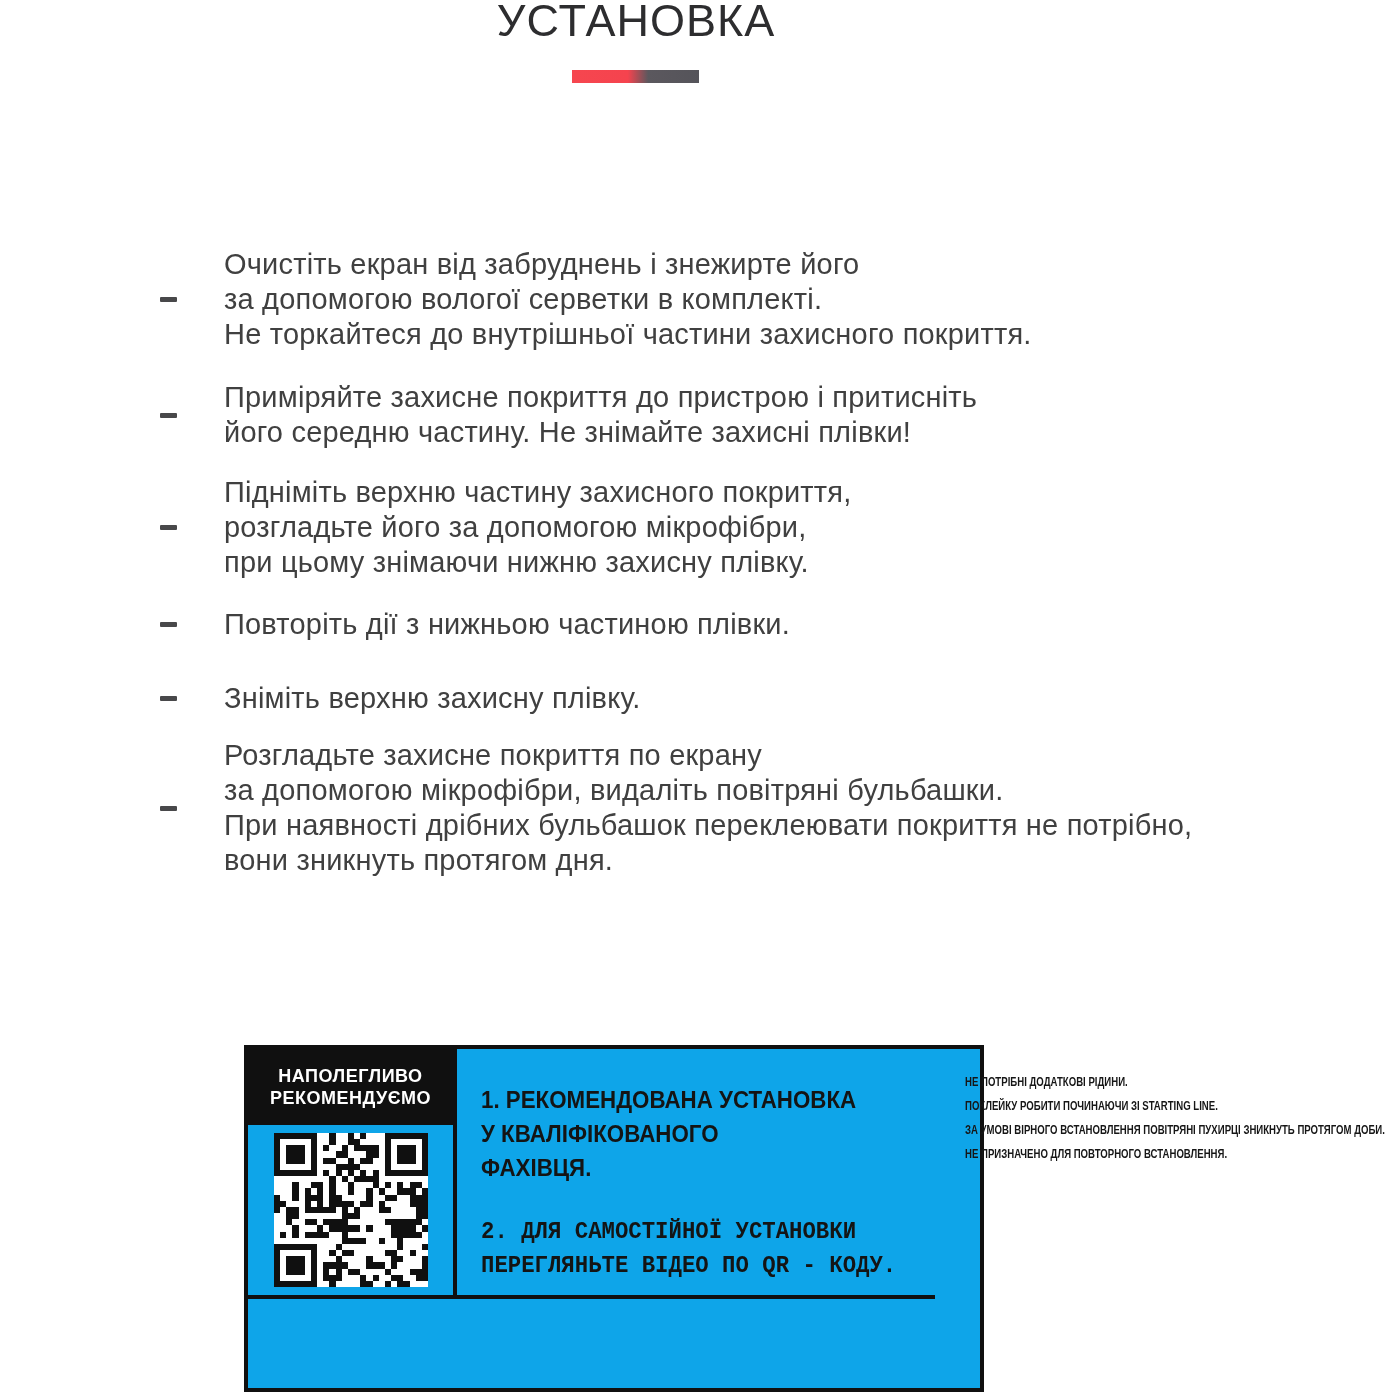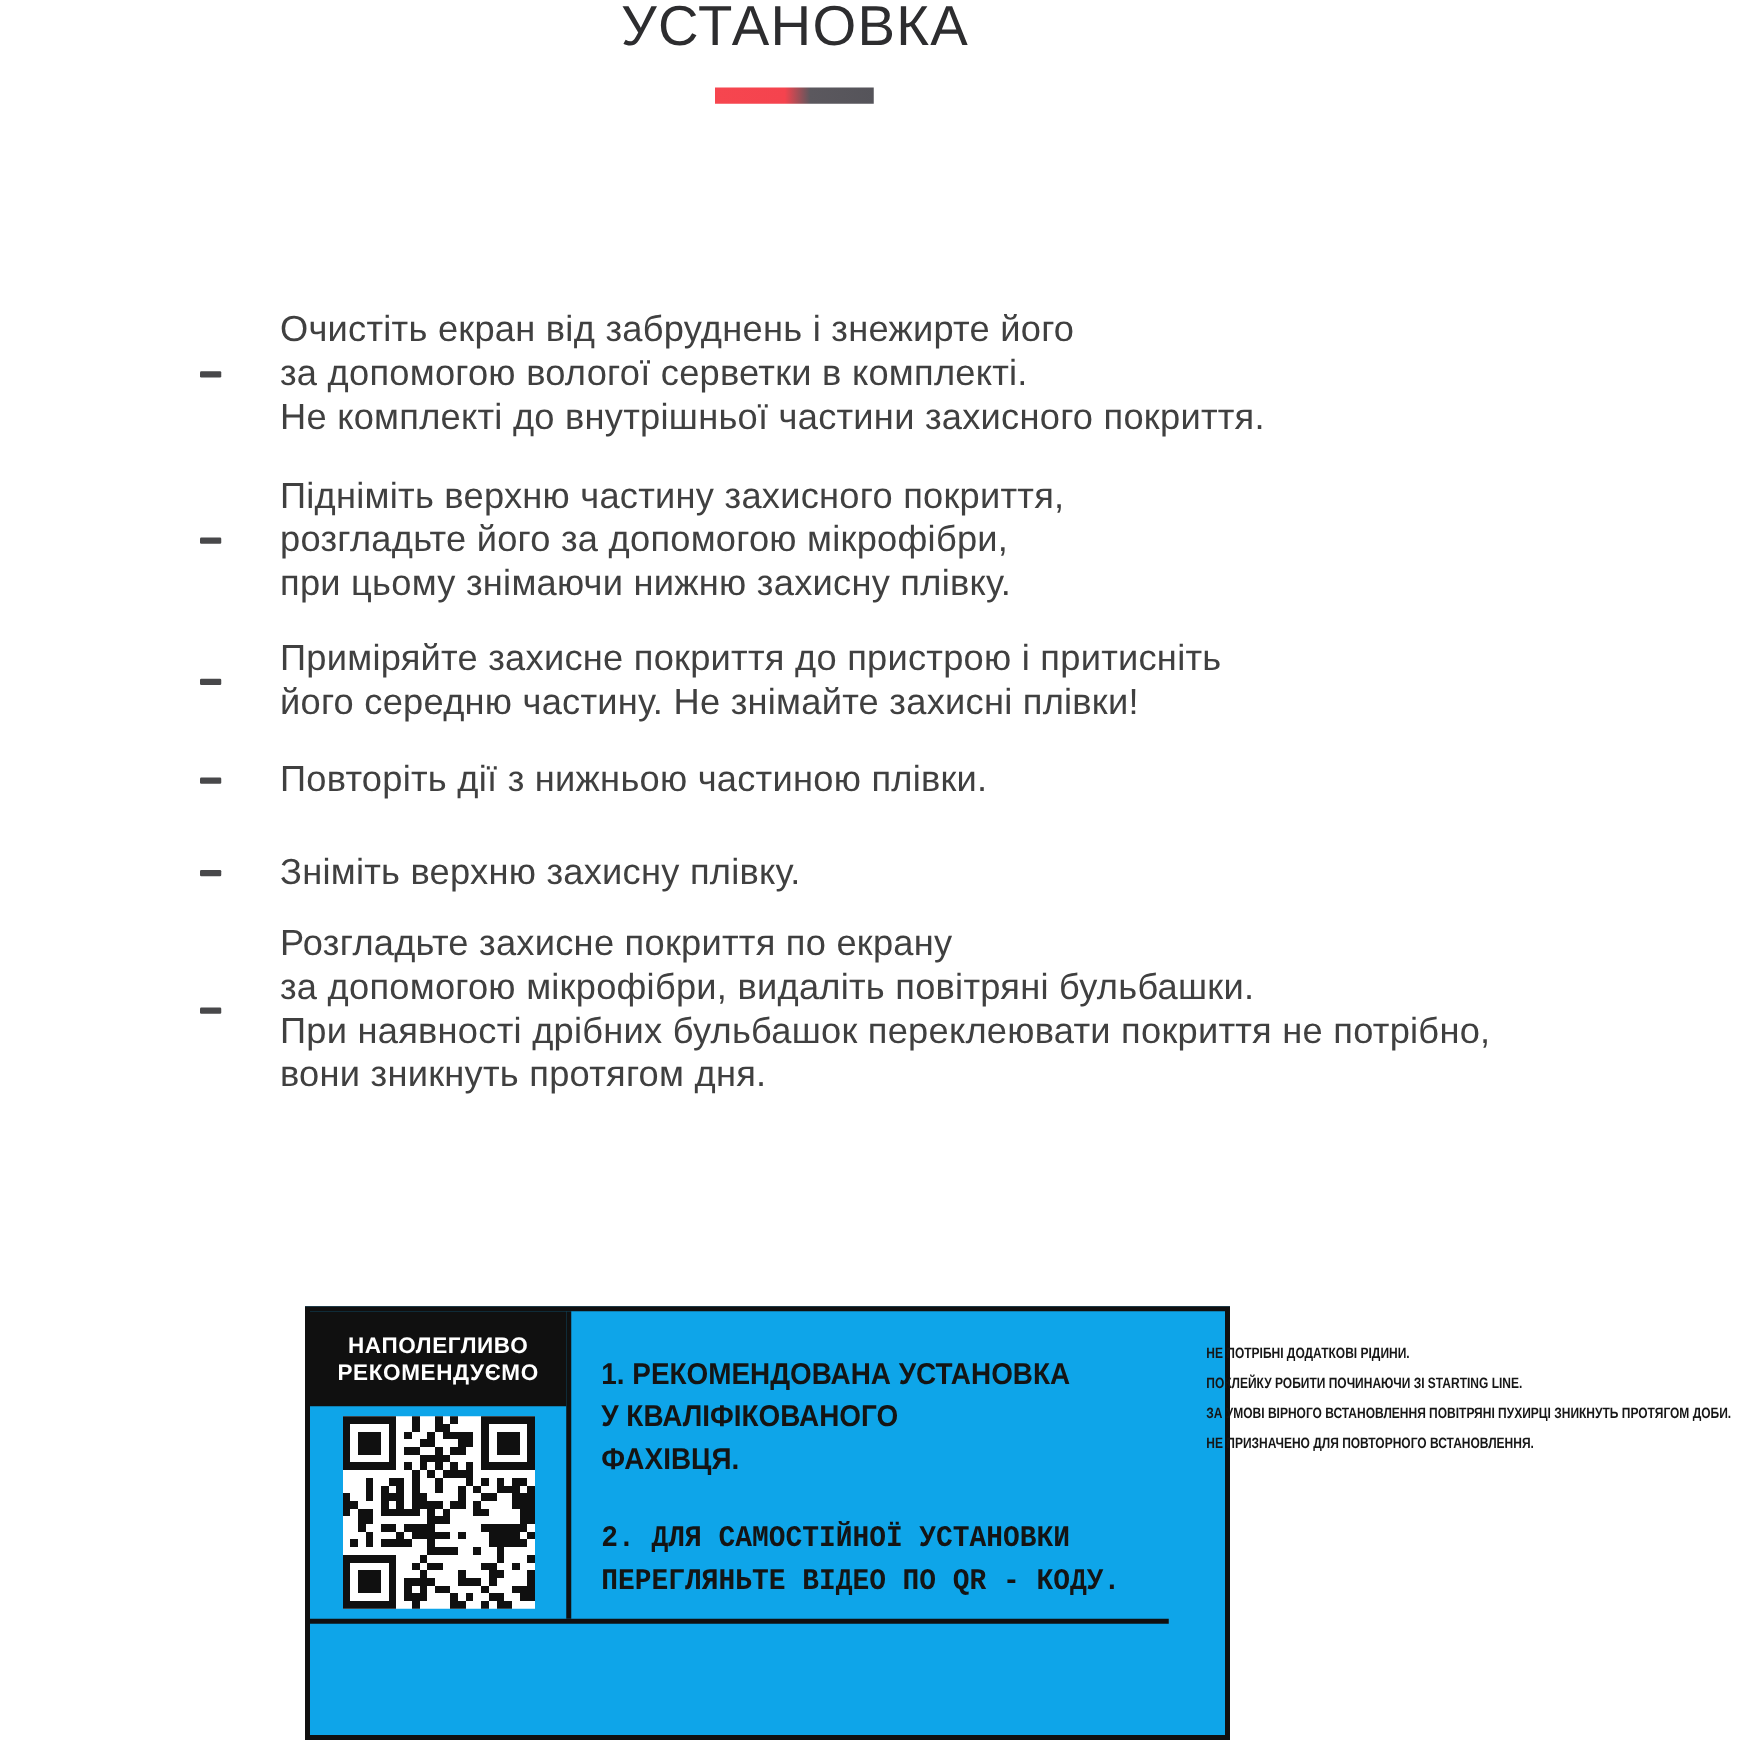--- a/index.html
+++ b/index.html
@@ -70,42 +70,42 @@
 
 <div class="list">
 
   <div class="item">
     <div class="marker-col">
         <div class="dash"></div>
       </div>
     <div class="lines">
       <div>Очистіть екран від забруднень і знежирте його</div>
       <div>за допомогою вологої серветки в комплекті.</div>
-      <div>Не комплекті до внутрішньої частини захисного покриття.</div>
+      <div>Не торкайтеся до внутрішньої частини захисного покриття.</div>
+    </div>
+  </div>
+
+  <div class="item">
+    <div class="marker-col">
+        <div class="dash"></div>
+      </div>
+    <div class="lines">
+      <div>Приміряйте захисне покриття до пристрою і притисніть</div>
+      <div>його середню частину. Не знімайте захисні плівки!</div>
     </div>
   </div>
 
   <div class="item">
     <div class="marker-col">
         <div class="dash"></div>
       </div>
     <div class="lines">
       <div>Підніміть верхню частину захисного покриття,</div>
       <div>розгладьте його за допомогою мікрофібри,</div>
       <div>при цьому знімаючи нижню захисну плівку.</div>
-    </div>
-  </div>
-
-  <div class="item">
-    <div class="marker-col">
-        <div class="dash"></div>
-      </div>
-    <div class="lines">
-      <div>Приміряйте захисне покриття до пристрою і притисніть</div>
-      <div>його середню частину. Не знімайте захисні плівки!</div>
     </div>
   </div>
 
   <div class="item">
     <div class="marker-col">
         <div class="dash"></div>
       </div>
     <div class="lines">
       <div>Повторіть дії з нижньою частиною плівки.</div>
     </div>

